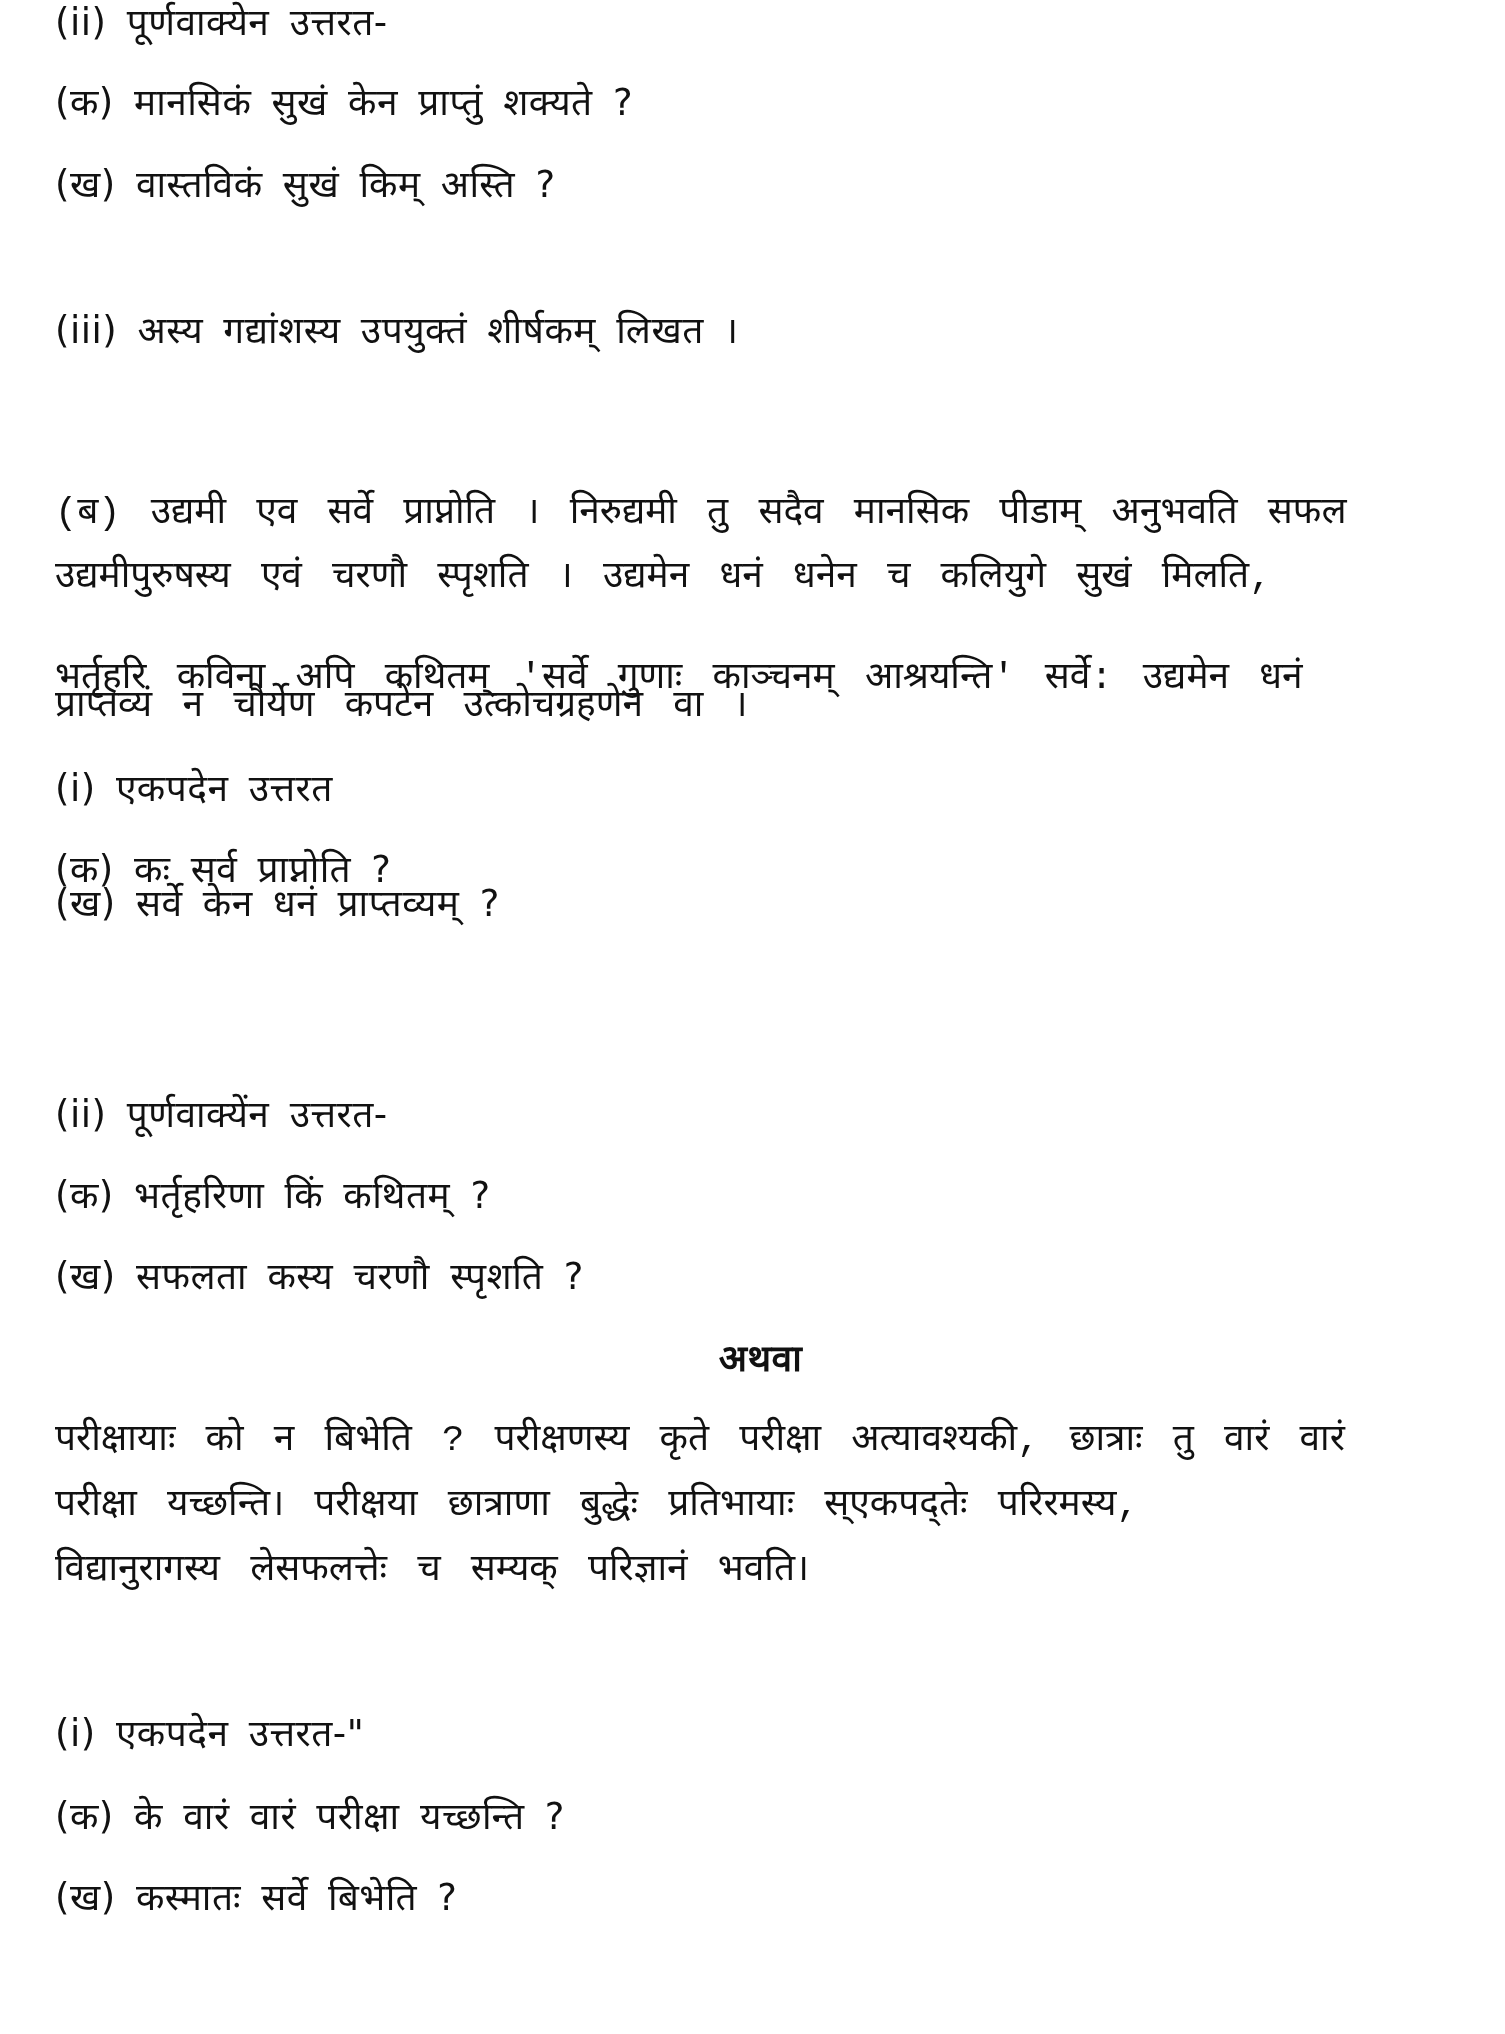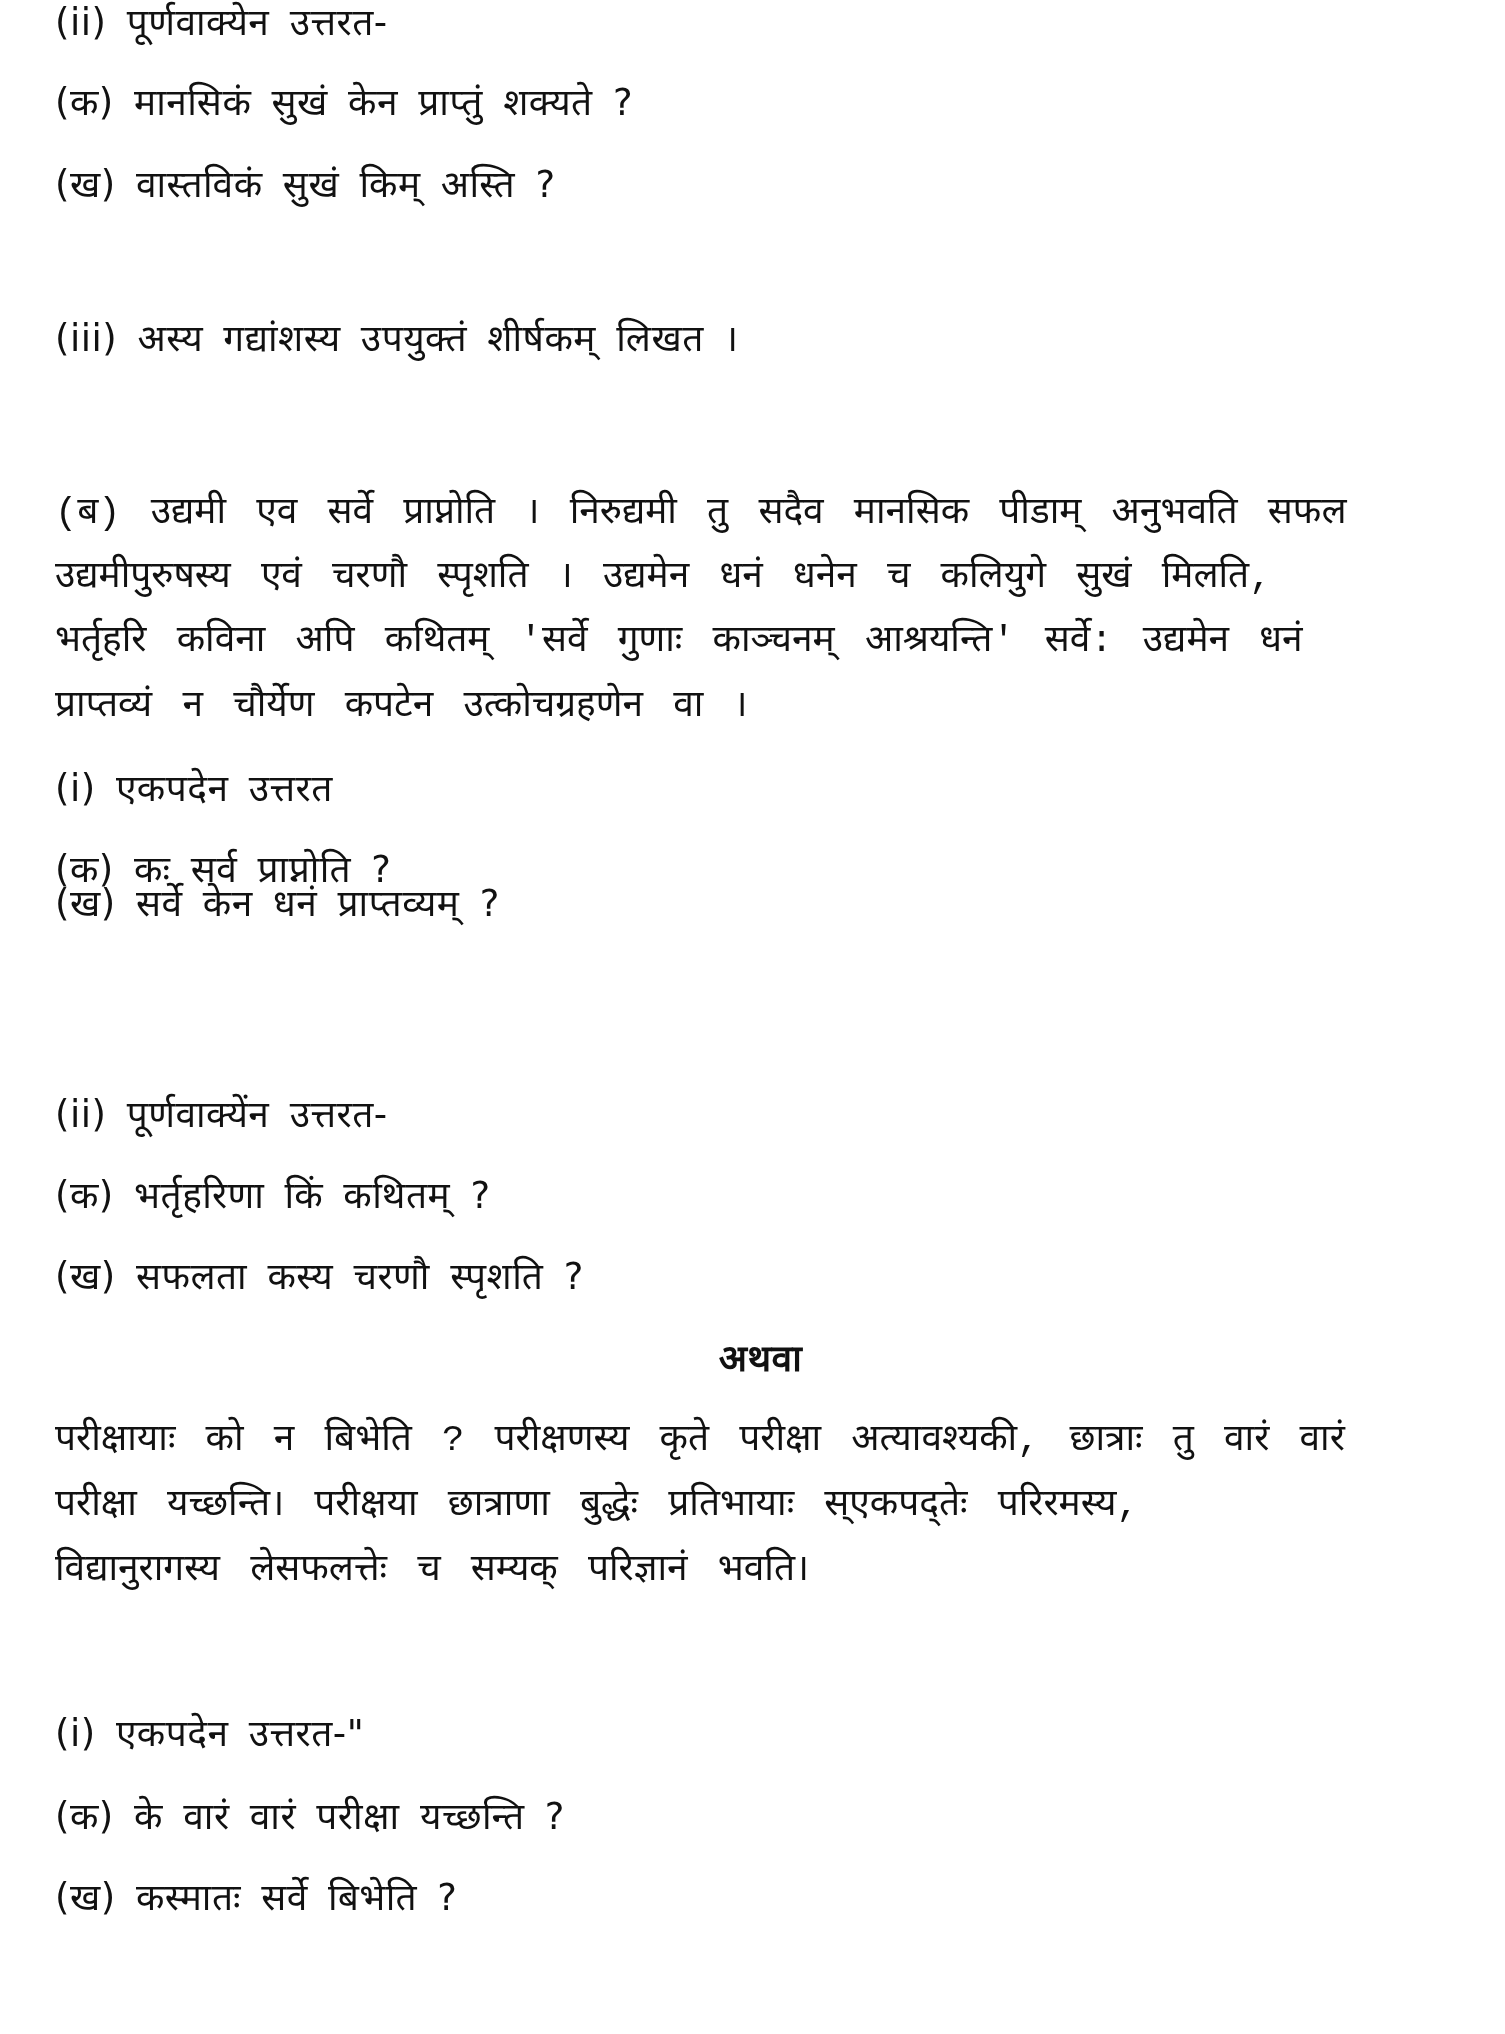--- a/index.html
+++ b/index.html
@@ -45,26 +45,26 @@
     .center span { position: relative; left: 0px; }
   </style>
 </head>
 <body>
 
 <div>
 
   <div class="line" style="top:23px">(ii) पूर्णवाक्येन उत्तरत-</div>
   <div class="line" style="top:103px">(क) मानसिकं सुखं केन प्राप्तुं शक्यते ?</div>
   <div class="line" style="top:185px">(ख) वास्तविकं सुखं किम् अस्ति ?</div>
-  <div class="line" style="top:339px">(iii) अस्य गद्यांशस्य उपयुक्तं शीर्षकम् लिखत ।</div>
+  <div class="line" style="top:331px">(iii) अस्य गद्यांशस्य उपयुक्तं शीर्षकम् लिखत ।</div>
 
   <div>
     <div class="para-line" style="top:513px">(ब) उद्यमी एव सर्वे प्राप्नोति । निरुद्यमी तु सदैव मानसिक पीडाम् अनुभवति सफल</div>
     <div class="para-line" style="top:577px">उद्यमीपुरुषस्य एवं चरणौ स्पृशति । उद्यमेन धनं धनेन च कलियुगे सुखं मिलति,</div>
-    <div class="para-line" style="top:641px">भर्तृहरि कविना अपि कथितम् 'सर्वे गुणाः काञ्चनम् आश्रयन्ति' सर्वे: उद्यमेन धनं</div>
+    <div class="para-line" style="top:678px">भर्तृहरि कविना अपि कथितम् 'सर्वे गुणाः काञ्चनम् आश्रयन्ति' सर्वे: उद्यमेन धनं</div>
     <div class="para-line" style="top:706px">प्राप्तव्यं न चौर्येण कपटेन उत्कोचग्रहणेन वा ।</div>
   </div>
 
   <div class="line" style="top:789px">(i) एकपदेन उत्तरत</div>
   <div class="line" style="top:870px">(क) कः सर्व प्राप्नोति ?</div>
   <div class="line" style="top:904px">(ख) सर्वे केन धनं प्राप्तव्यम् ?</div>
 
   <div class="line" style="top:1115px">(ii) पूर्णवाक्येंन उत्तरत-</div>
   <div class="line" style="top:1196px">(क) भर्तृहरिणा किं कथितम् ?</div>
   <div class="line" style="top:1277px">(ख) सफलता कस्य चरणौ स्पृशति ?</div>

